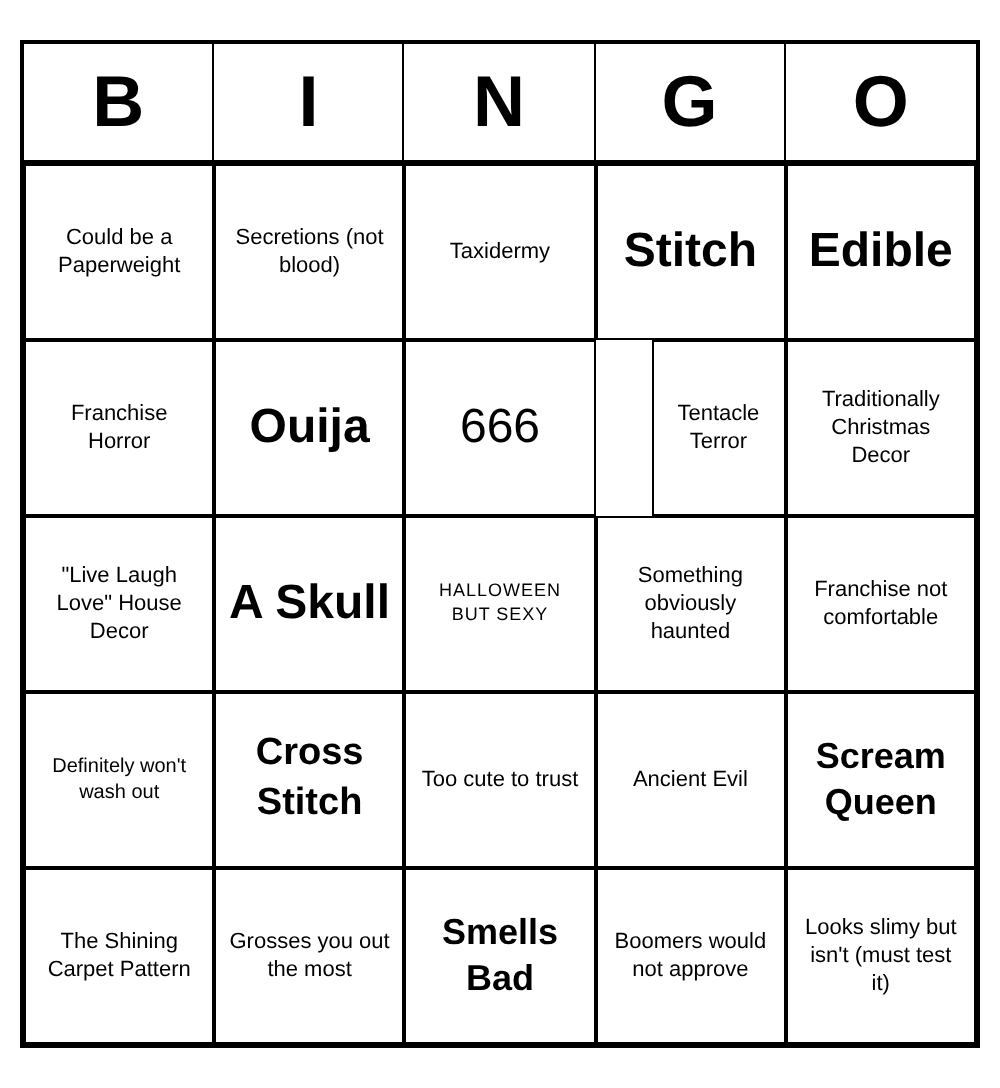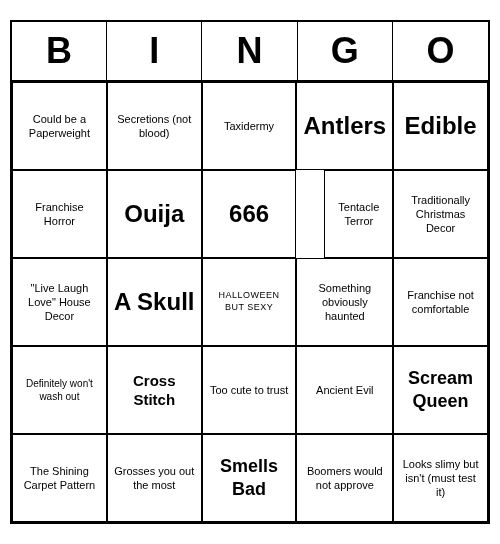--- a/index.html
+++ b/index.html
@@ -64,32 +64,32 @@
   <div class="bingo-cell" style="font-size: 11px;">
         <span>Could be a Paperweight</span>
       </div>
       <div class="bingo-cell" style="font-size: 11px;">
         <span>Secretions (not blood)</span>
       </div>
       <div class="bingo-cell" style="font-size: 11px;">
         <span>Taxidermy</span>
       </div>
       <div class="bingo-cell" style="font-size: 24px; font-weight: bold;">
-        <span>Antlers</span>
+        <span>Stitch</span>
       </div>
       <div class="bingo-cell" style="font-size: 24px; font-weight: bold;">
         <span>Edible</span>
       </div>
       <div class="bingo-cell" style="font-size: 11px;">
         <span>Franchise Horror</span>
       </div>
       <div class="bingo-cell" style="font-size: 24px; font-weight: bold;">
         <span>Ouija</span>
       </div>
-      <div class="bingo-cell" style="font-size: 24px; font-weight: bold;">
+      <div class="bingo-cell" style="font-size: 24px; font-weight: normal;">
         <span>666</span>
       </div>
       <div class="bingo-cell" style="font-size: 11px; margin-left: 28px;">
         <span>Tentacle Terror</span>
       </div>
       <div class="bingo-cell" style="font-size: 11px;">
         <span>Traditionally Christmas Decor</span>
       </div>
       <div class="bingo-cell" style="font-size: 11px;">
         <span>"Live Laugh Love" House Decor</span>
@@ -102,21 +102,21 @@
       </div>
       <div class="bingo-cell" style="font-size: 11px;">
         <span>Something obviously haunted</span>
       </div>
       <div class="bingo-cell" style="font-size: 11px;">
         <span>Franchise not comfortable</span>
       </div>
       <div class="bingo-cell" style="font-size: 10px;">
         <span>Definitely won't wash out</span>
       </div>
-      <div class="bingo-cell" style="font-size: 15px; font-weight: bold;">
+      <div class="bingo-cell" style="font-size: 19px; font-weight: bold;">
         <span>Cross Stitch</span>
       </div>
       <div class="bingo-cell" style="font-size: 11px;">
         <span>Too cute to trust</span>
       </div>
       <div class="bingo-cell" style="font-size: 11px;">
         <span>Ancient Evil</span>
       </div>
       <div class="bingo-cell" style="font-size: 18px; font-weight: bold;">
         <span>Scream Queen</span>

